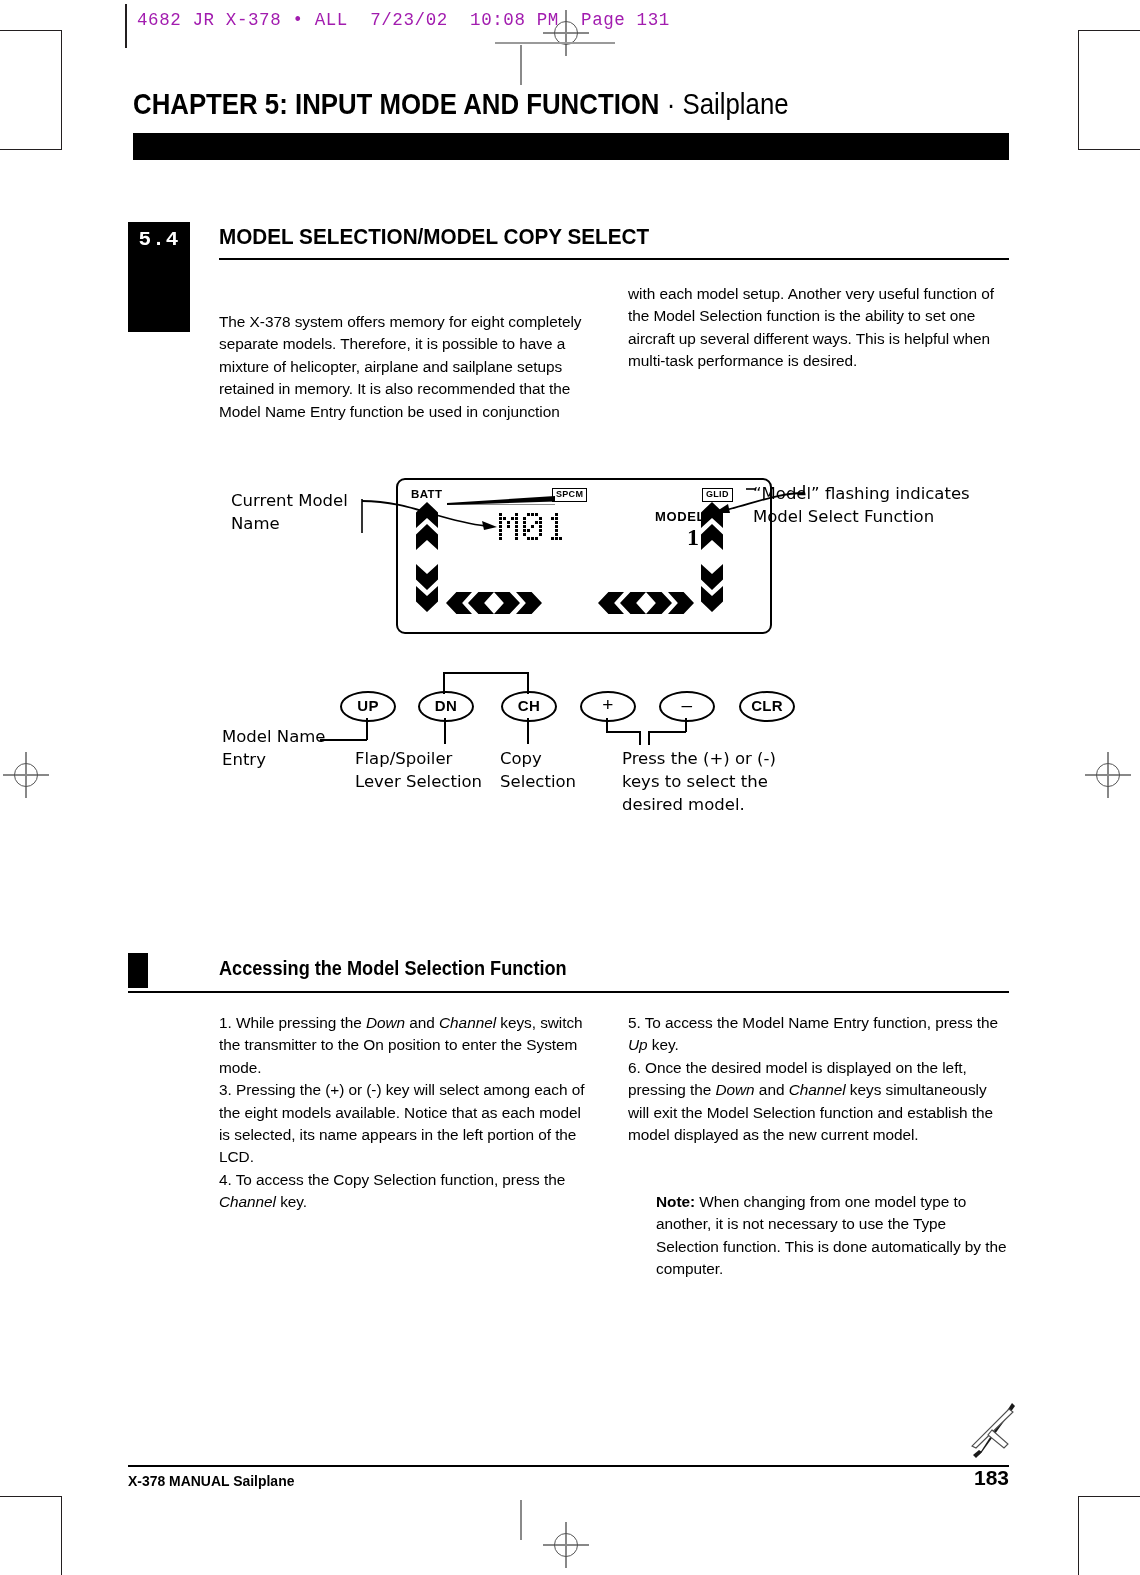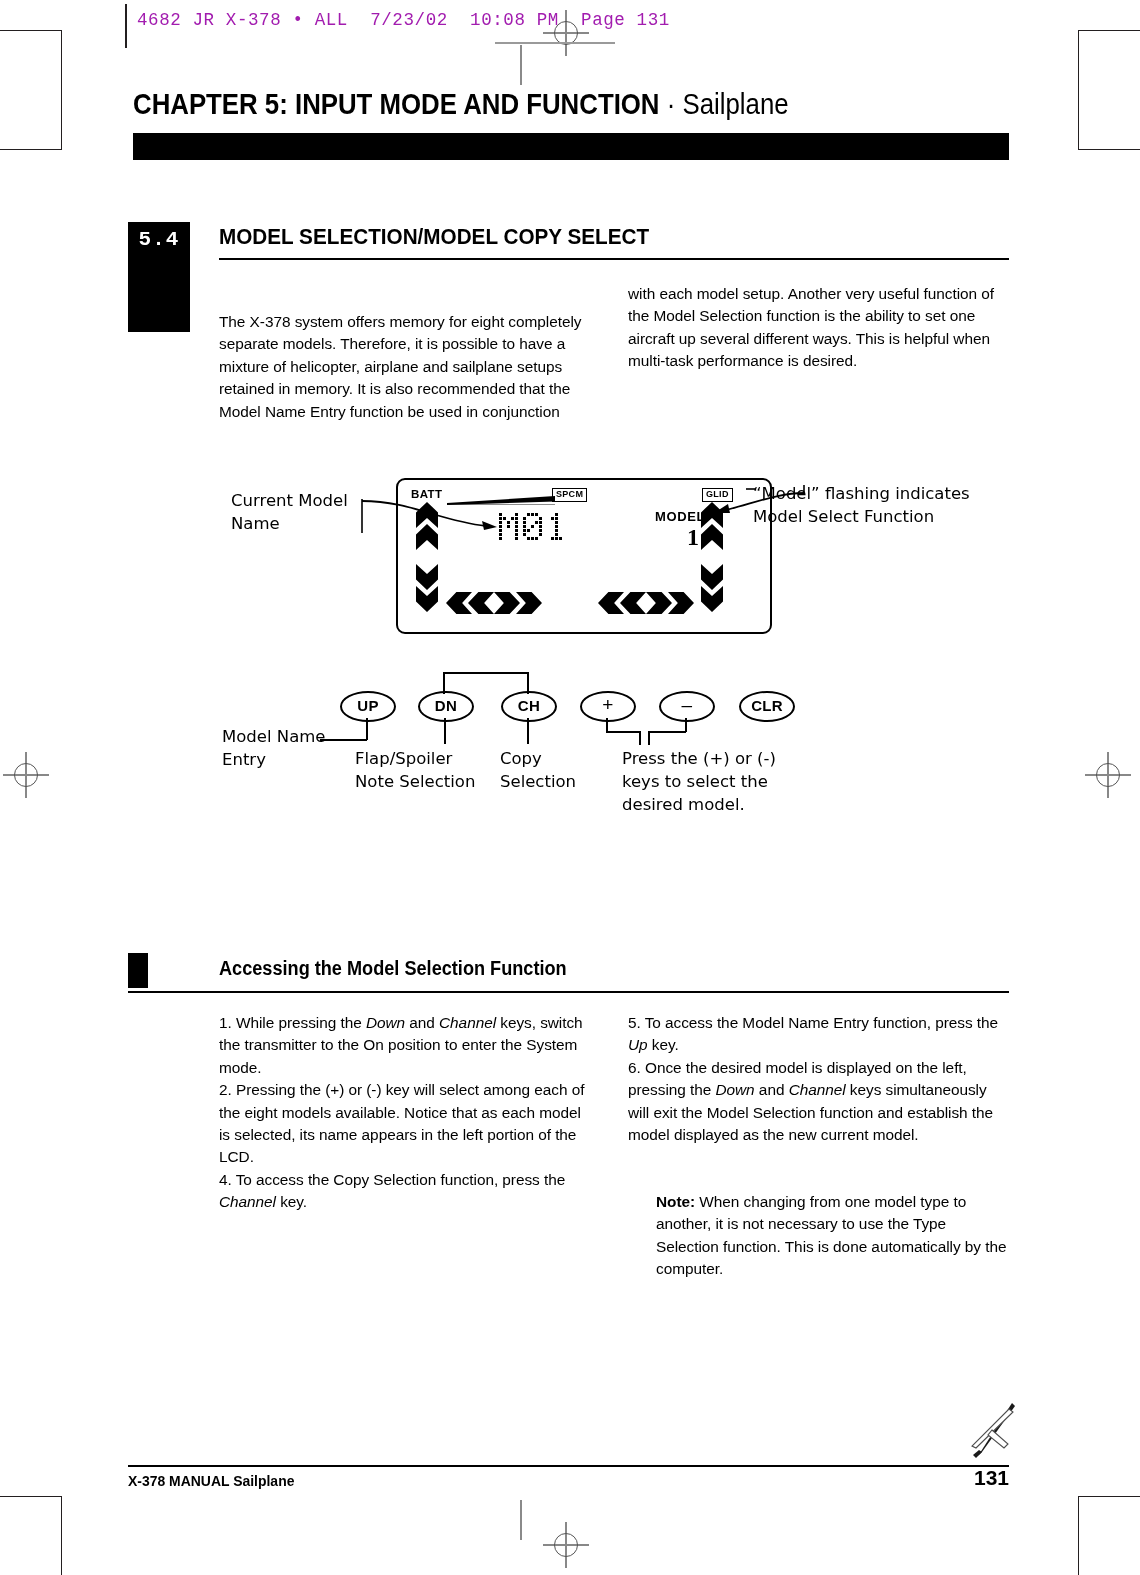--- a/index.html
+++ b/index.html
@@ -317,44 +317,44 @@
   <div class="ln v" style="left:527px;top:718px;height:26px;"></div>
 
   <div class="ln v" style="left:606px;top:718px;height:14px;"></div>
   <div class="ln h" style="left:606px;top:731px;width:34px;"></div>
   <div class="ln v" style="left:639px;top:731px;height:14px;"></div>
   <div class="ln v" style="left:685px;top:718px;height:14px;"></div>
   <div class="ln h" style="left:648px;top:731px;width:38px;"></div>
   <div class="ln v" style="left:648px;top:731px;height:14px;"></div>
 
   <div class="callout" id="co-entry">Model Name Entry</div>
-  <div class="callout" id="co-flap">Flap/Spoiler Note Selection</div>
+  <div class="callout" id="co-flap">Flap/Spoiler Lever Selection</div>
   <div class="callout" id="co-copy">Copy Selection</div>
   <div class="callout" id="co-press">Press the (+) or (-) keys to select the desired model.</div>
 
   <div class="subblock"></div>
   <div class="subtitle">Accessing the Model Selection Function</div>
   <div class="subrule"></div>
 
   <div class="col" id="steps-left">
       <p>1. While pressing the <i>Down</i> and <i>Channel</i> keys, switch the transmitter to the On position to enter the System mode.</p>
-      <p>2. Pressing the (+) or (-) key will select among each of the eight models available. Notice that as each model is selected, its name appears in the left portion of the LCD.</p>
+      <p>3. Pressing the (+) or (-) key will select among each of the eight models available. Notice that as each model is selected, its name appears in the left portion of the LCD.</p>
       <p>4. To access the Copy Selection function, press the <i>Channel</i> key.</p>
     </div>
   <div class="col" id="steps-right">
       <p>5. To access the Model Name Entry function, press the <i>Up</i> key.</p>
       <p>6. Once the desired model is displayed on the left, pressing the <i>Down</i> and <i>Channel</i> keys simultaneously will exit the Model Selection function and establish the model displayed as the new current model.</p>
     </div>
   <div class="col" id="note">
       <p><b>Note:</b> When changing from one model type to another, it is not necessary to use the Type Selection function. This is done automatically by the computer.</p>
     </div>
 
   <svg class="glider" width="58" height="66" viewBox="0 0 58 66">
     <path d="M50 3 L53 6 L20 52 L16 56 Z" fill="#1a1a1a"></path>
     <path d="M47 9 L51 12 L14 48 L10 46 Z" fill="#ffffff" stroke="#4d4d4d" stroke-width="1.1"></path>
     <path d="M30 30 L46 44 L42 48 L26 35 Z" fill="#ffffff" stroke="#4d4d4d" stroke-width="1.1"></path>
     <path d="M20 52 L14 58 L11 55 L17 50 Z" fill="#1a1a1a"></path>
   </svg>
   <div class="footrule"></div>
   <div class="footleft">X-378 MANUAL  Sailplane</div>
-  <div class="footpage">131</div>
+  <div class="footpage">183</div>
 
 </div>
 
 </body></html>

